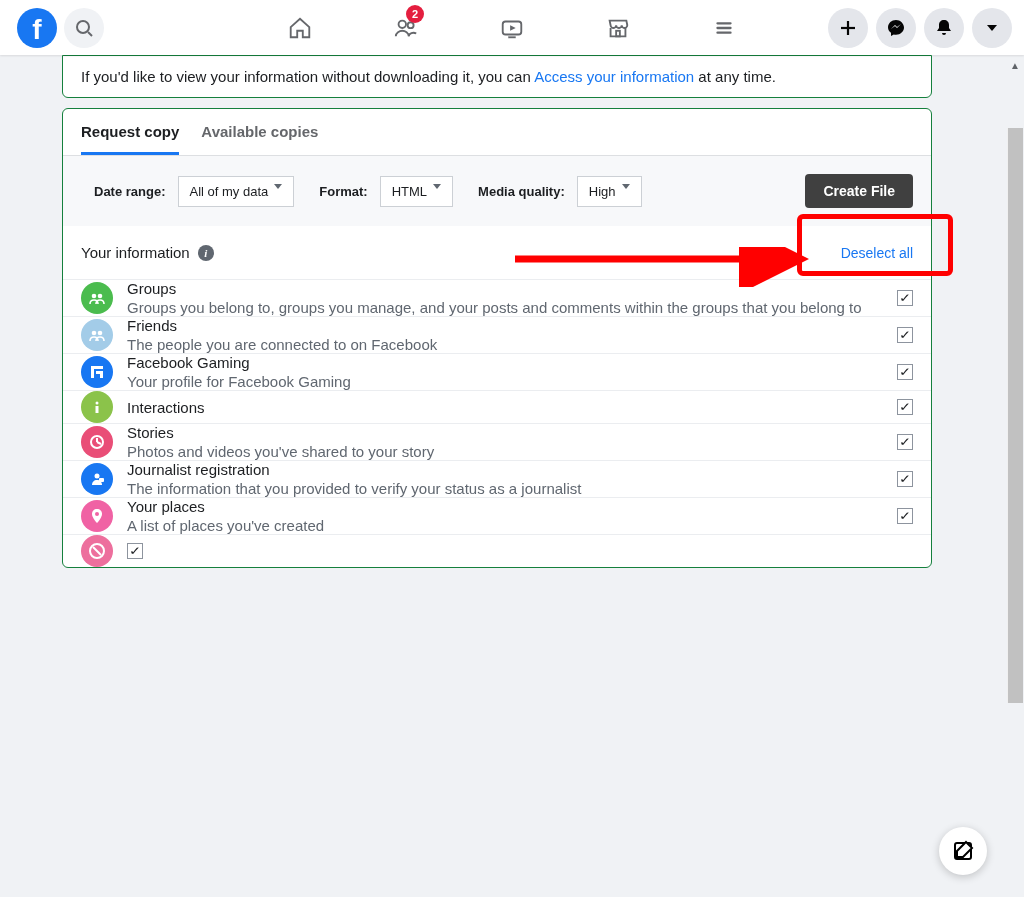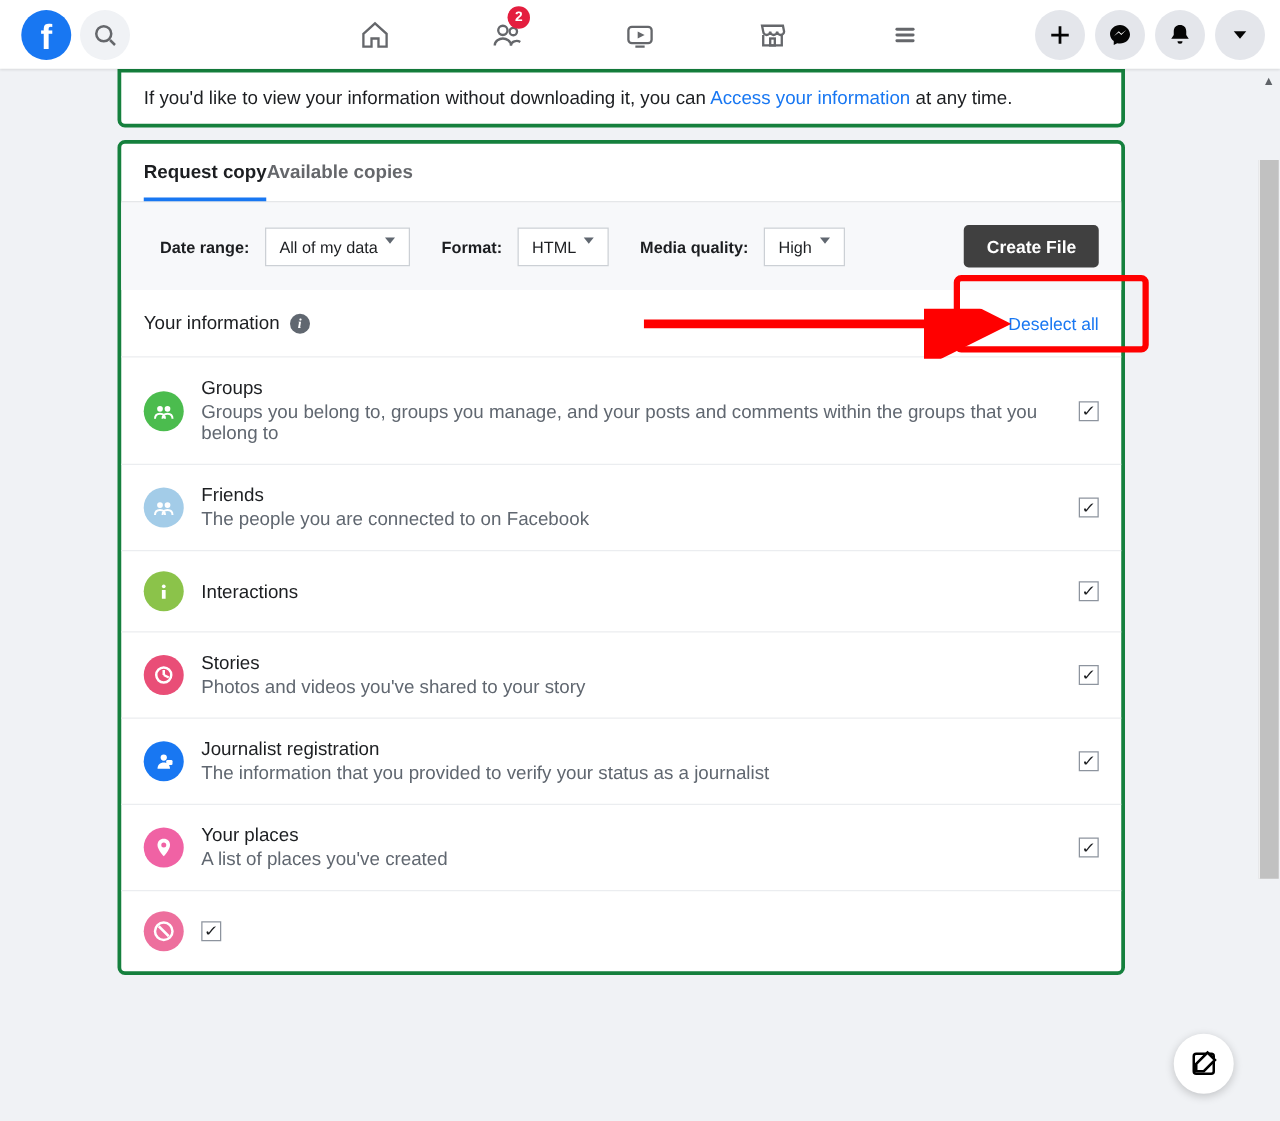--- a/index.html
+++ b/index.html
@@ -71,34 +71,34 @@
   }
 
   
   .page {
     width:100%; height:842px;
     overflow-y:scroll;
     padding:0 45px 0 15px;
   }
 
   .card {
-    width:806px;
+    width:870px;
     margin:0 auto 10px auto;
     background:#fff;
-    border:3px solid #15803d;
+    border:1px solid #15803d;
     border-radius:6px;
   }
   .card-intro {
     padding:12px 18px;
     color:#1c1e21; font-size:15px;
   }
   .card-intro a { color:#1877f2; text-decoration:none; }
 
   .tabs {
-    display:flex; 
+    display:flex; gap:22px;
     padding:0 18px;
     border-bottom:1px solid #dddfe2;
   }
   .tab {
     padding:14px 0 12px 0;
     font-size:15px; font-weight:600;
     color:#65676b;
   }
   .tab.active {
     color:#1c1e21;
@@ -161,21 +161,21 @@
     pointer-events:none;
   }
   .annot-arrow {
     position:absolute;
     left:515px; top:247px;
     pointer-events:none;
   }
 
   .item {
     display:flex; align-items:center;
-    padding:16px 18px;
+    padding:0 18px;
     border-top:1px solid #ebedf0;
   }
   .item-icon {
     width:32px; height:32px; border-radius:50%;
     display:flex; align-items:center; justify-content:center;
     flex-shrink:0; margin-right:14px;
     color:#fff; font-weight:600;
   }
   .ic-groups { background:#4bbc4e; }
   .ic-friends { background:#a3cce8; }
@@ -357,20 +357,35 @@
               <path d="M2 15c0-3 2-4 4-4s4 1 4 4M8 15c0-3 2-4 4-4s4 1 4 4" stroke="#fff" stroke-width="1.6" fill="none"></path>
             </svg>
           </div>
     <div class="item-text">
       <div class="item-title">Friends</div>
       <div class="item-sub">The people you are connected to on Facebook</div>
     </div>
     <div class="chk"></div>
   </div>
         <div class="item">
+    <div class="item-icon ic-gaming">
+            <svg width="18" height="18">
+              <rect x="3" y="3" width="12" height="3" fill="#fff"></rect>
+              <rect x="3" y="3" width="3" height="12" fill="#fff"></rect>
+              <rect x="8" y="8" width="7" height="3" fill="#fff"></rect>
+              <rect x="12" y="8" width="3" height="7" fill="#fff"></rect>
+            </svg>
+          </div>
+    <div class="item-text">
+      <div class="item-title">Facebook Gaming</div>
+      <div class="item-sub">Your profile for Facebook Gaming</div>
+    </div>
+    <div class="chk"></div>
+  </div>
+        <div class="item">
     <div class="item-icon ic-info">
             <svg width="18" height="18">
               <circle cx="9" cy="5" r="1.5" fill="#fff"></circle>
               <rect x="7.5" y="8" width="3" height="7" fill="#fff"></rect>
             </svg>
           </div>
     <div class="item-text">
       <div class="item-title">Interactions</div>
     </div>
     <div class="chk"></div>

